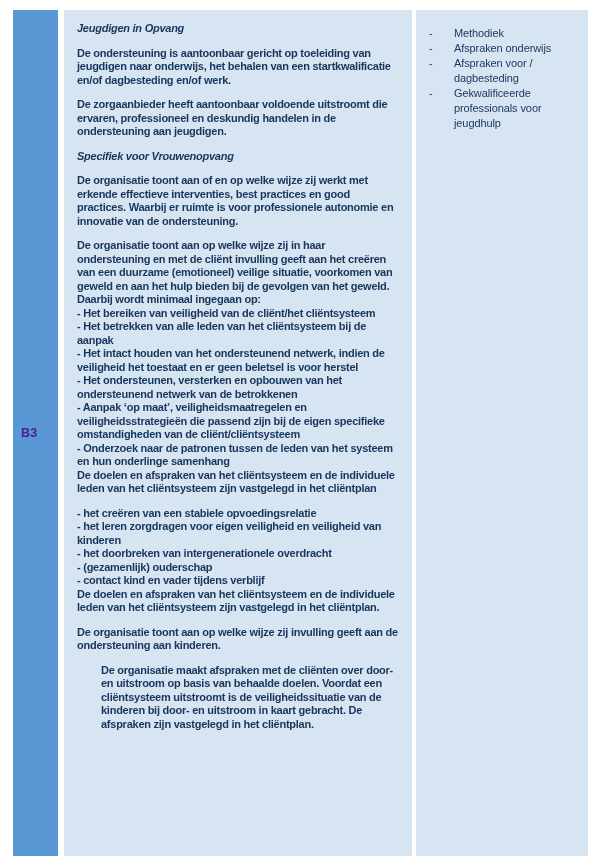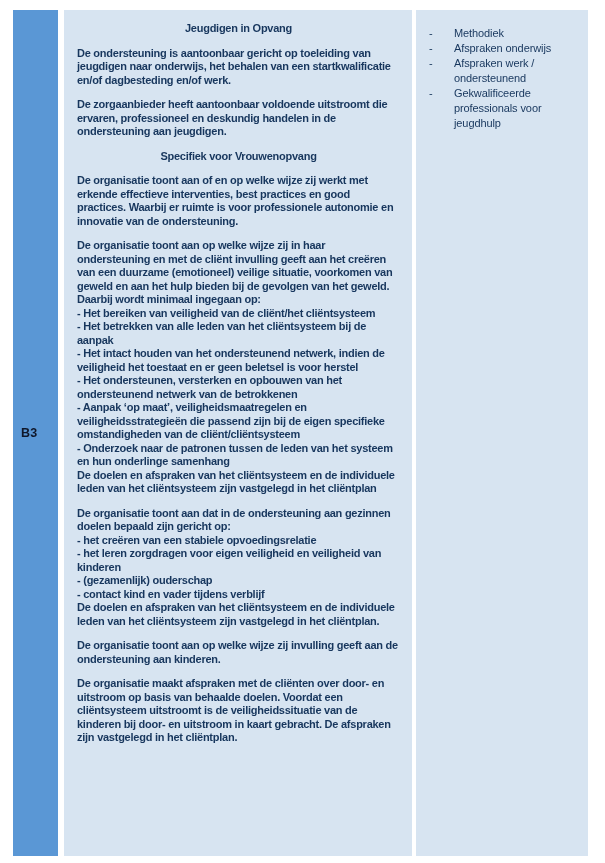--- a/index.html
+++ b/index.html
@@ -13,35 +13,35 @@
     display:flex;height:846px;
   }
   .cell{box-sizing:border-box;overflow:hidden;}
   .cell-id{
     width:45px;height:100%;margin-right:6px;
     background:#5A97D5;
     display:flex;align-items:center;
     flex:none;
   }
   .id-label{
-    color:#0f172a;font-weight:bold;font-size:12.5px;
+    color:#4c1d95;font-weight:bold;font-size:12.5px;
     padding-left:8px;letter-spacing:0.2px;
   }
   .cell-main{
     width:348px;height:100%;margin-right:4px;
     background:#D7E4F1;
     padding:12px 12px 10px 13px;
     flex:none;
     color:#17365D;
     font-size:11px;font-weight:bold;
     line-height:13.5px;letter-spacing:-0.25px;
   }
   .block{margin:0 0 11px 0;}
-  .block:last-child{margin-bottom:0;}
-  .heading{text-align:center;}
+  .block:last-child{margin-bottom:0;margin-left:24px;}
+  .heading{font-style:italic;}
   .line{min-height:13.5px;}
   .cell-aside{
     width:172px;height:100%;
     background:#D7E4F1;
     padding:16px 8px 10px 13px;
     flex:none;
     color:#17365D;
     font-size:11px;font-weight:normal;
     line-height:15px;letter-spacing:-0.1px;
   }
@@ -70,44 +70,44 @@
       <div class="line">- Het bereiken van veiligheid van de cliënt/het cliëntsysteem</div>
       <div class="line">- Het betrekken van alle leden van het cliëntsysteem bij de aanpak</div>
       <div class="line">- Het intact houden van het ondersteunend netwerk, indien de veiligheid het toestaat en er geen beletsel is voor herstel</div>
       <div class="line">- Het ondersteunen, versterken en opbouwen van het ondersteunend netwerk van de betrokkenen</div>
       <div class="line">- Aanpak ‘op maat’, veiligheidsmaatregelen en veiligheidsstrategieën die passend zijn bij de eigen specifieke omstandigheden van de cliënt/cliëntsysteem</div>
       <div class="line">- Onderzoek naar de patronen tussen de leden van het systeem en hun onderlinge samenhang</div>
       <div class="line">De doelen en afspraken van het cliëntsysteem en de individuele leden van het cliëntsysteem zijn vastgelegd in het cliëntplan</div>
     </div>
 
     <div class="block">
-      <div class="line">De organisatie toont aan dat in de ondersteuning aan gezinnen doelen bepaald zijn gericht op:</div>
       <div class="line">- het creëren van een stabiele opvoedingsrelatie</div>
       <div class="line">- het leren zorgdragen voor eigen veiligheid en veiligheid van kinderen</div>
+      <div class="line">- het doorbreken van intergenerationele overdracht</div>
       <div class="line">- (gezamenlijk) ouderschap</div>
       <div class="line">- contact kind en vader tijdens verblijf</div>
       <div class="line">De doelen en afspraken van het cliëntsysteem en de individuele leden van het cliëntsysteem zijn vastgelegd in het cliëntplan.</div>
     </div>
 
     <div class="block">De organisatie toont aan op welke wijze zij invulling geeft aan de ondersteuning aan kinderen.</div>
     <div class="block">De organisatie maakt afspraken met de cliënten over door- en uitstroom op basis van behaalde doelen. Voordat een cliëntsysteem uitstroomt is de veiligheidssituatie van de kinderen bij door- en uitstroom in kaart gebracht. De afspraken zijn vastgelegd in het cliëntplan.</div>
   </div>
 
   <div class="cell cell-aside">
     <div class="aside-item">
       <span class="dash">-</span>
       <span class="aside-text">Methodiek</span>
     </div>
     <div class="aside-item">
       <span class="dash">-</span>
       <span class="aside-text">Afspraken onderwijs</span>
     </div>
     <div class="aside-item">
       <span class="dash">-</span>
-      <span class="aside-text">Afspraken werk / ondersteunend</span>
+      <span class="aside-text">Afspraken voor / dagbesteding</span>
     </div>
     <div class="aside-item">
       <span class="dash">-</span>
       <span class="aside-text">Gekwalificeerde professionals voor jeugdhulp</span>
     </div>
   </div>
 
 </div>
 
 </body></html>

